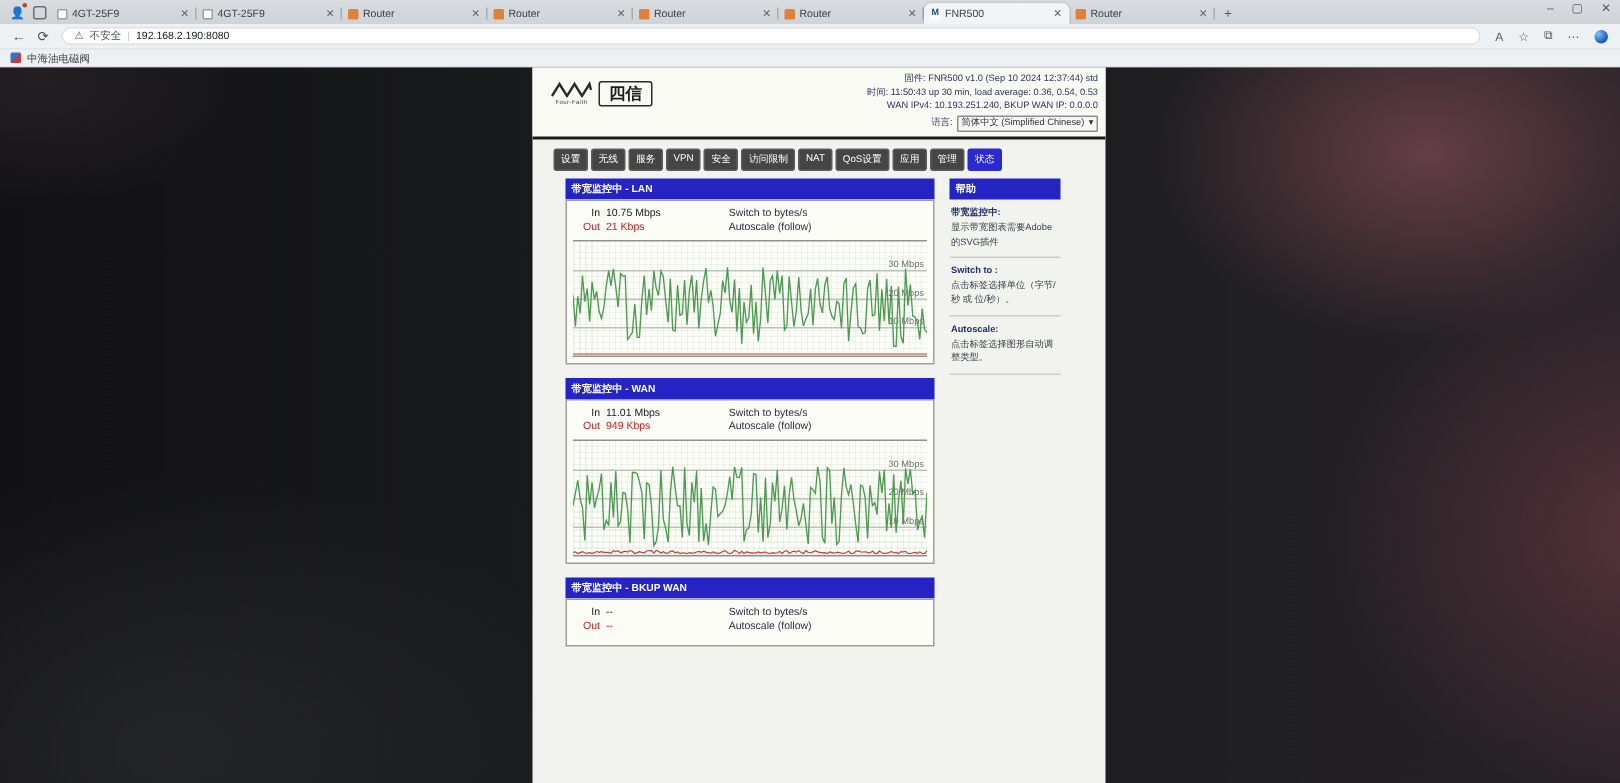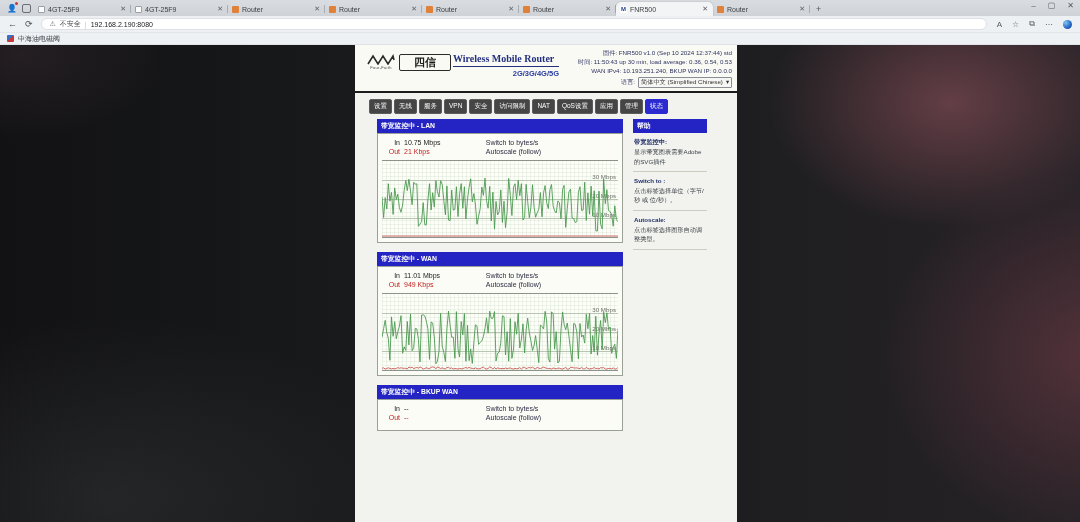--- a/index.html
+++ b/index.html
@@ -66,21 +66,21 @@
   }
   .content {
     position:absolute; left:355px; top:0; width:382px; height:479px;
     background:#f2f3ee; color:#222;
   }
   
   .rheader { position:relative; height:48px; background:#fafaf5; border-bottom:2px solid #1c1c1c; }
   .logo { position:absolute; left:12px; top:9px; display:flex; align-items:flex-start; gap:4px; }
   .logo-mark { display:flex; flex-direction:column; align-items:center; }
   .logo-ff-text { font-size:4px; color:#444; letter-spacing:.3px; }
-  .logo-cn { border:1.5px solid #2b2b2b; border-radius:2px; padding:0 14px; font-weight:bold; font-size:11px; color:#1d1d1d; font-family:"DejaVu Sans", sans-serif; }
+  .logo-cn { border:1.5px solid #2b2b2b; border-radius:2px; padding:0 6px; font-weight:bold; font-size:11px; color:#1d1d1d; font-family:"DejaVu Sans", sans-serif; }
   .rtitle-block { position:absolute; left:98px; top:8px; width:106px; }
   .rtitle { font-family:"Liberation Serif", serif; font-weight:bold; font-size:10px; color:#23317f;
     border-bottom:1px solid #23317f; padding-bottom:2px; white-space:nowrap; }
   .rsub { text-align:right; font-weight:bold; font-size:7.5px; color:#2a3ba0; margin-top:2px; }
   .rinfo { position:absolute; right:5px; top:4px; text-align:right; font-size:6.2px; line-height:1.45; color:#2e3560; }
   .lang-row { display:flex; justify-content:flex-end; align-items:center; gap:3px; margin-top:1px; }
   .lang-select { border:1px solid #8a8e94; background:#f6f7f4; border-radius:1px; font-size:6.2px; color:#333;
     padding:0 2px; display:inline-flex; align-items:center; gap:3px; }
   
   .nav { display:flex; gap:2px; margin:6px 6px 5px 14px; }
@@ -206,24 +206,20 @@
       <div class="rheader">
         <div class="logo">
           <div class="logo-mark">
             <svg width="28" height="11">
               <polyline points="1,10 6,2 11,10 16,2 21,10 26,2 27,6" stroke="#2b2b2b" stroke-width="1.6" fill="none"></polyline>
             </svg>
             <span class="logo-ff-text">Four-Faith</span>
           </div>
           <span class="logo-cn">四信</span>
         </div>
-        <div class="rtitle-block">
-          <div class="rtitle">Wireless Mobile Router</div>
-          <div class="rsub">2G/3G/4G/5G</div>
-        </div>
         <div class="rinfo">
           <div>固件: FNR500 v1.0 (Sep 10 2024 12:37:44) std</div>
           <div>时间: 11:50:43 up 30 min, load average: 0.36, 0.54, 0.53</div>
           <div>WAN IPv4: 10.193.251.240, BKUP WAN IP: 0.0.0.0</div>
           <div class="lang-row">
             <span>语言:</span>
             <span class="lang-select">
               <span>简体中文  (Simplified Chinese)</span>
               <span>▾</span>
             </span>

